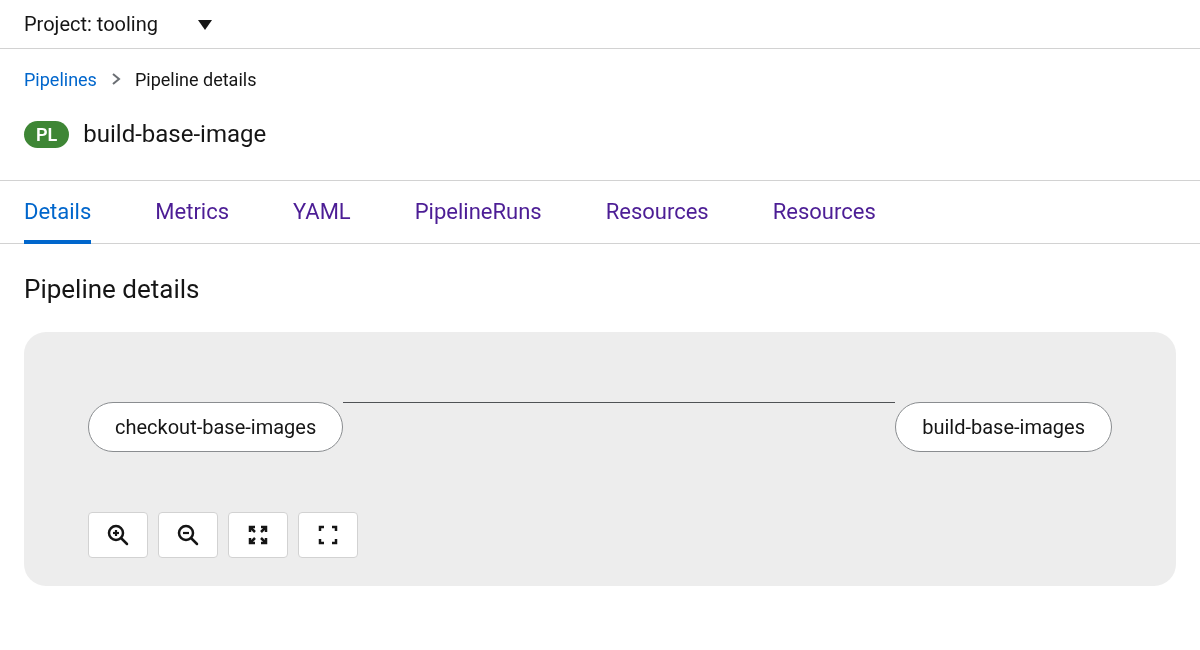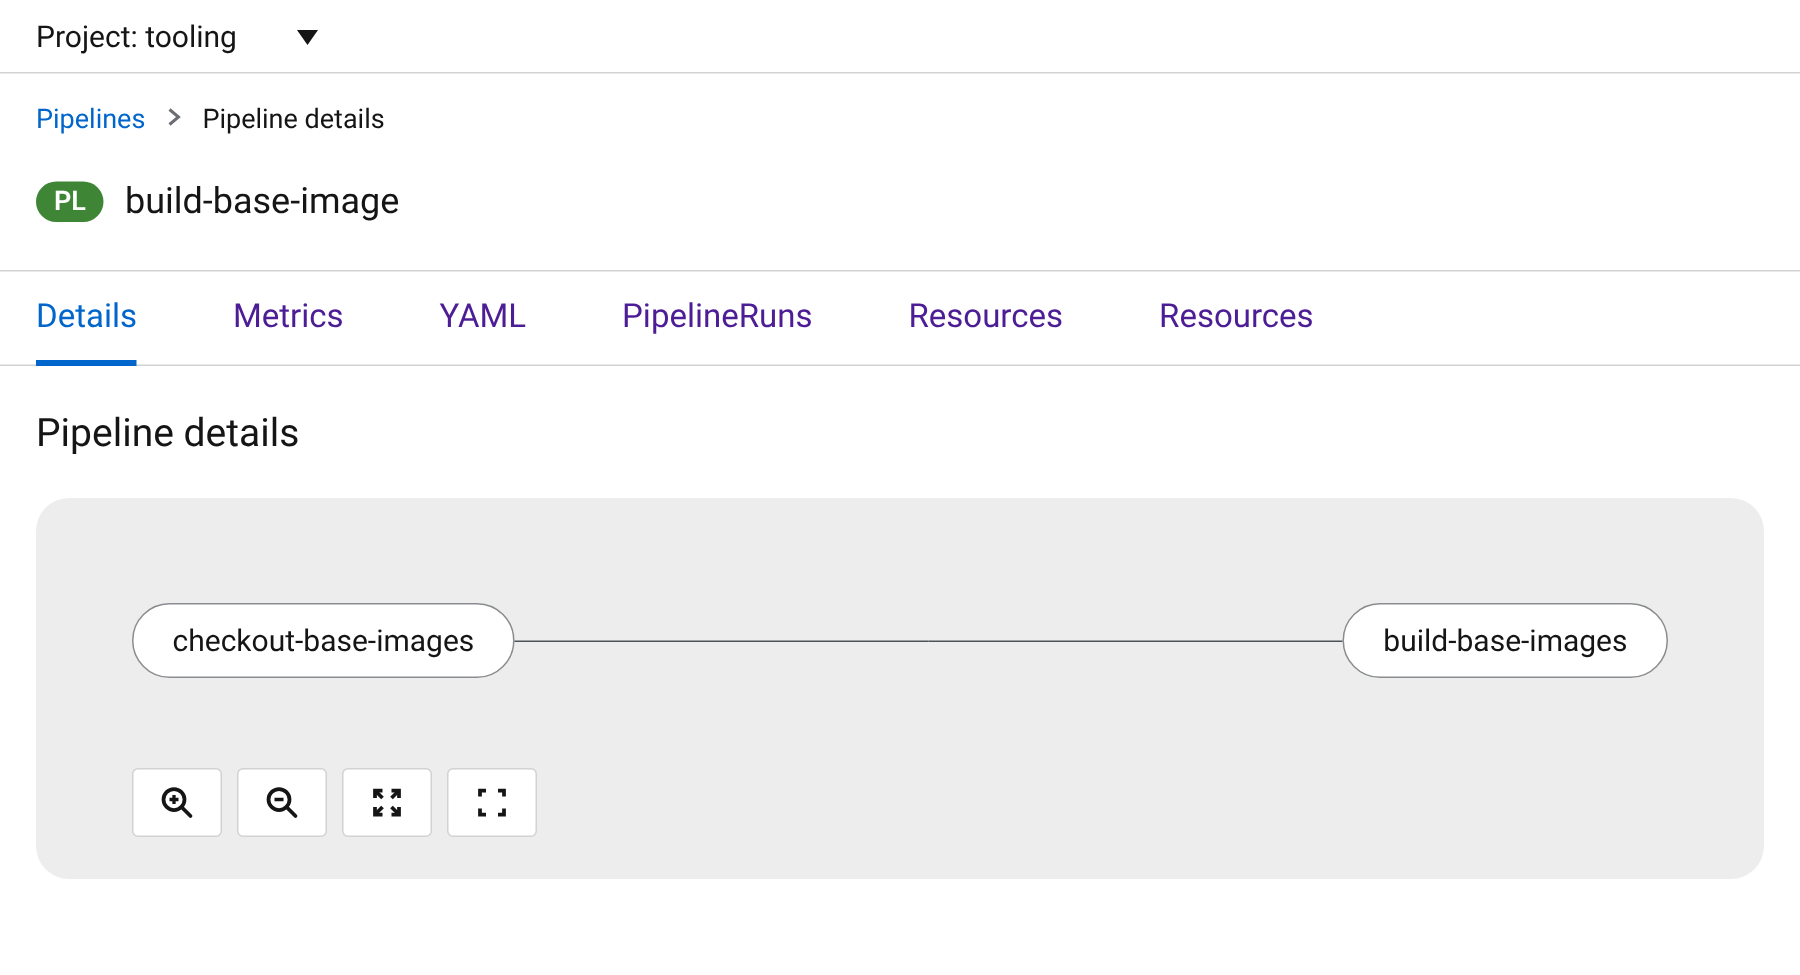--- a/index.html
+++ b/index.html
@@ -69,21 +69,21 @@
     .section { padding: 30px 24px; }
     .section-title { font-size: 26px; font-weight: 400; margin-bottom: 28px; }
     .graph-panel {
       background: #ededed;
       border-radius: 22px;
       padding: 70px 64px 28px 64px;
       position: relative;
     }
     .graph-row {
       display: flex;
-      align-items: center;
+      align-items: flex-start;
       justify-content: center;
       gap: 0;
       margin-bottom: 60px;
     }
     .node {
       background: #fff;
       border: 1px solid #8a8d90;
       border-radius: 999px;
       padding: 12px 26px;
       font-size: 20px;

